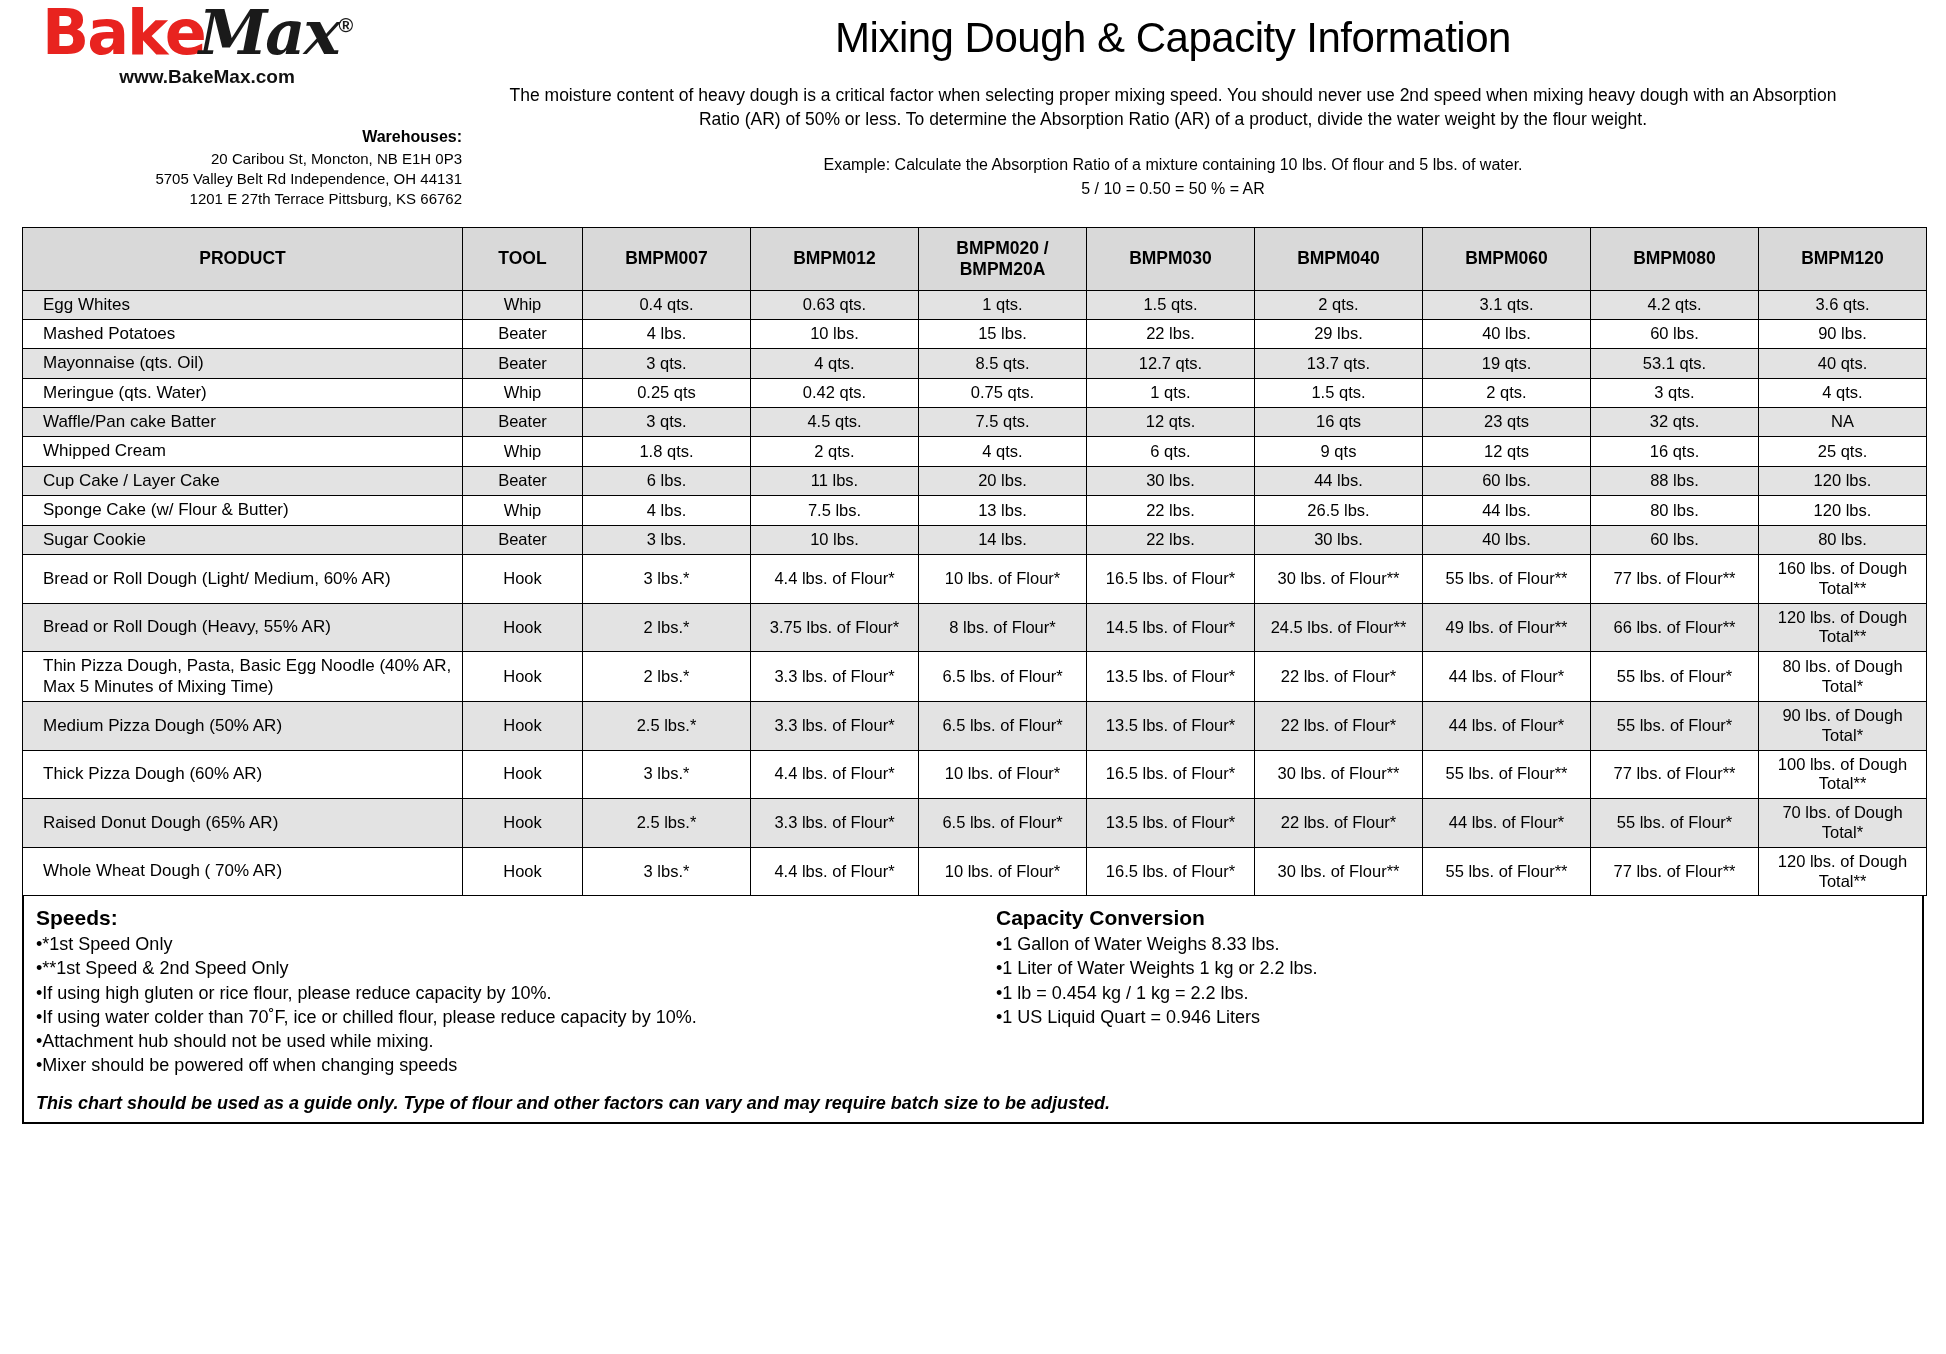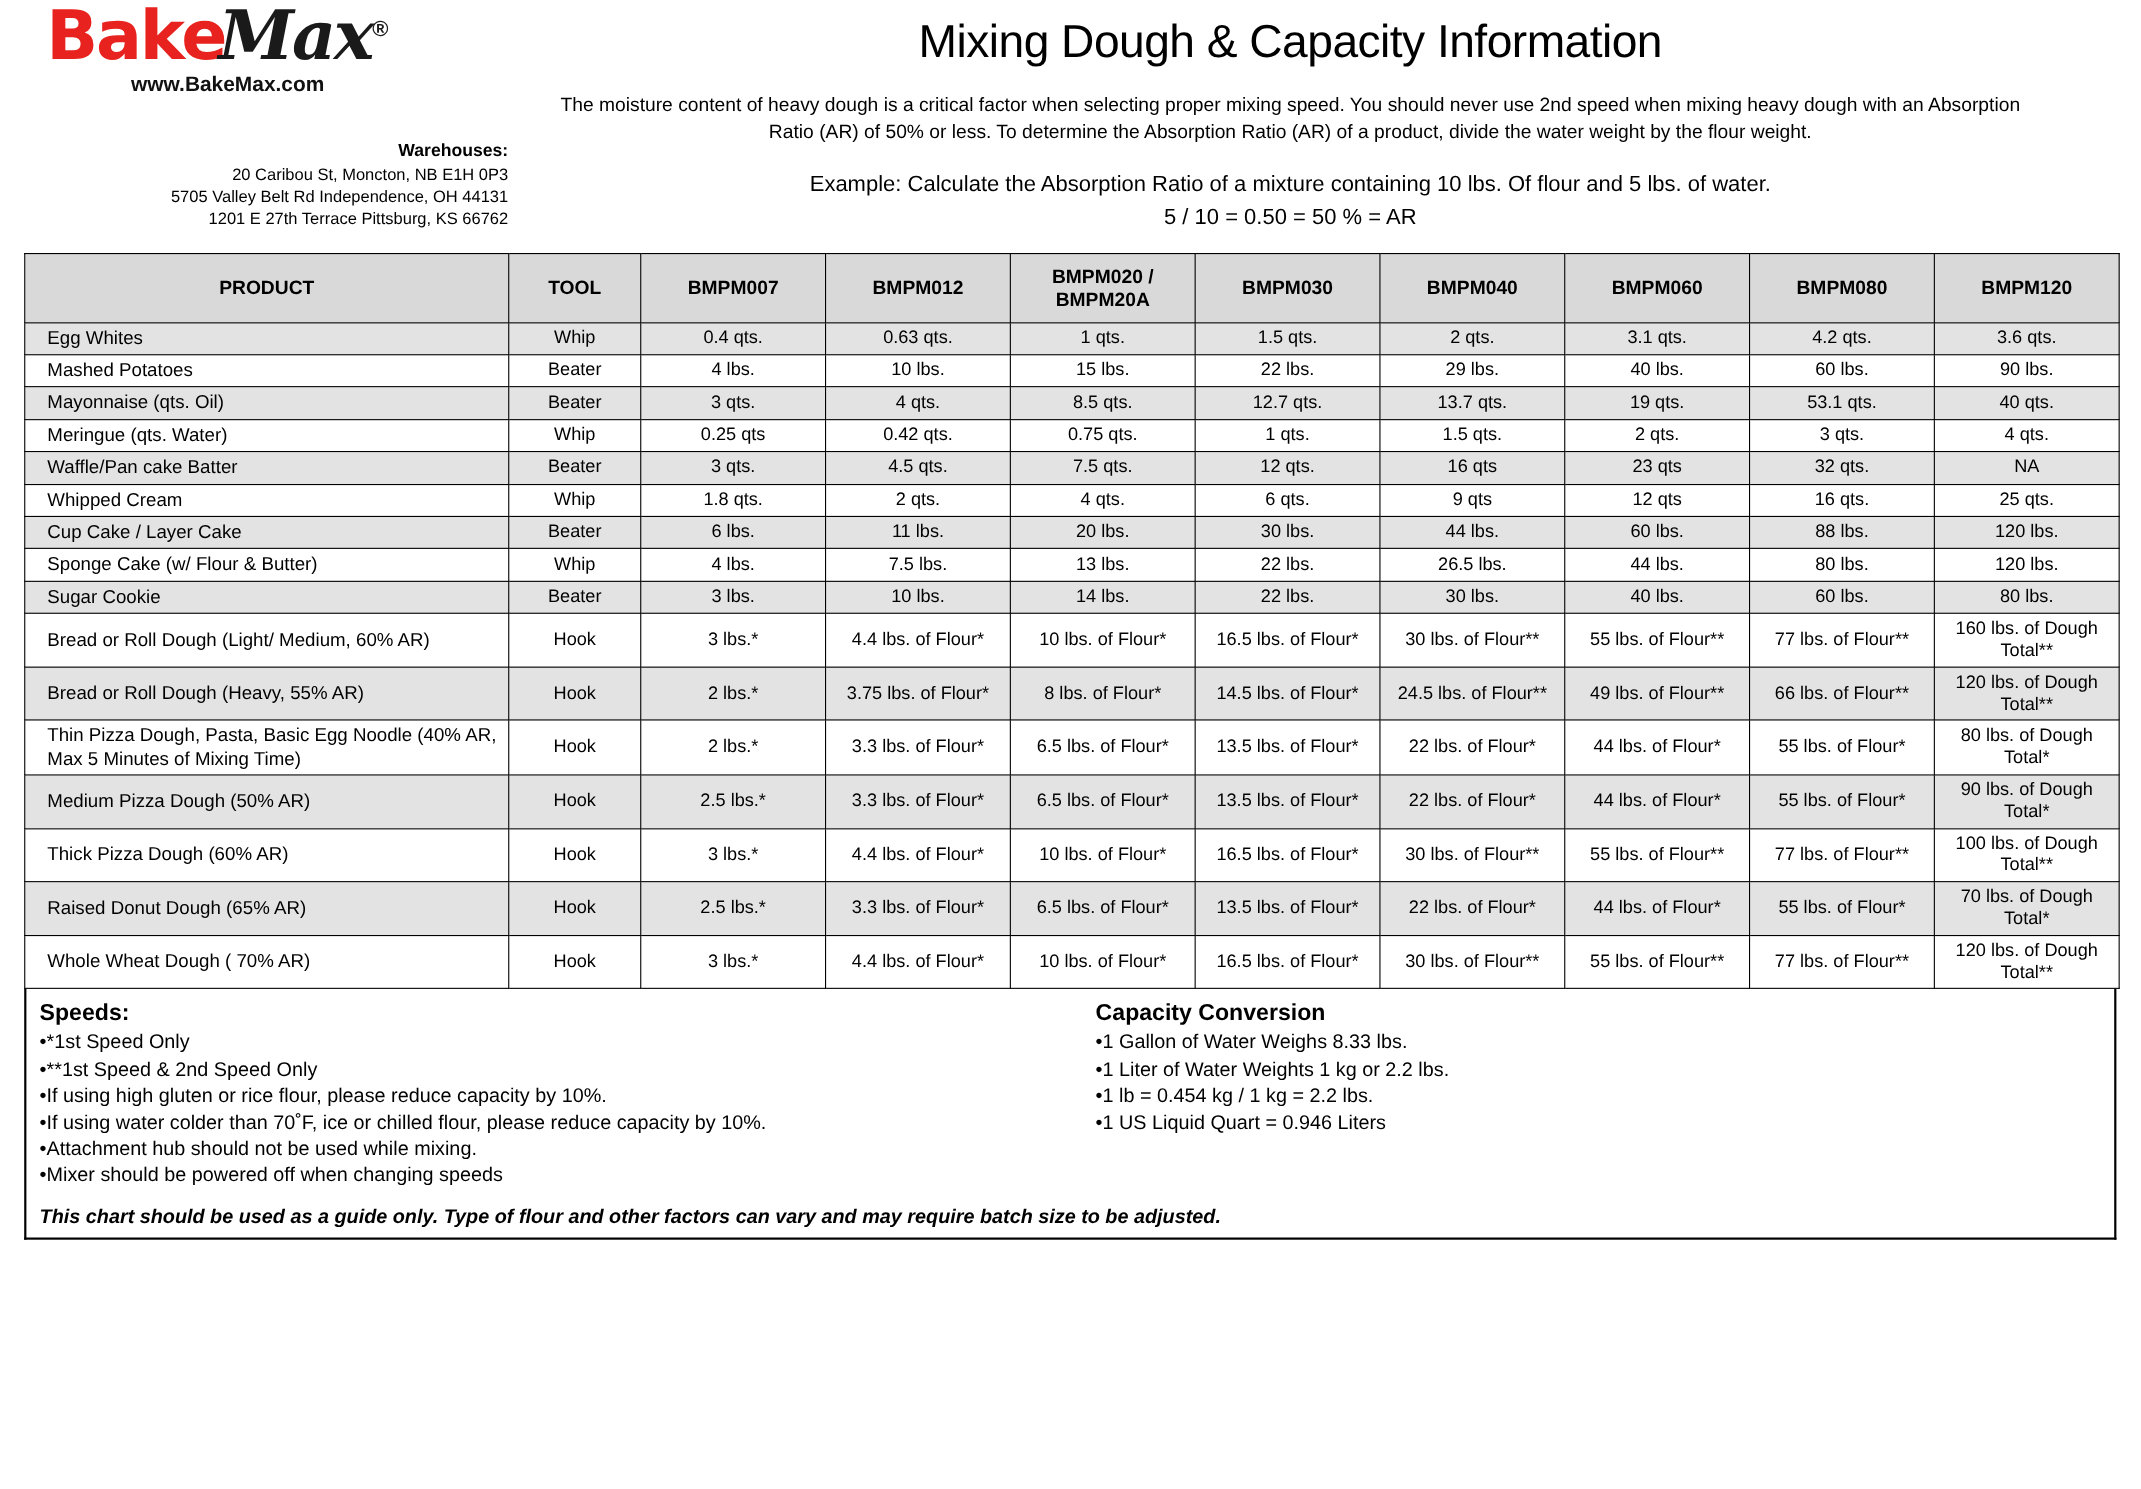--- a/index.html
+++ b/index.html
@@ -90,21 +90,21 @@
     margin-top: 14px;
     letter-spacing: -0.5px;
   }
   .intro {
     font-size: 17.5px;
     line-height: 1.36;
     margin-top: 22px;
     padding: 0 32px;
   }
   .example {
-    font-size: 20px;
+    font-size: 16px;
     line-height: 1.4;
     margin-top: 22px;
   }
 
   
   table.chart {
     border-collapse: collapse;
     width: 1902px;
     margin-top: 18px;
     table-layout: fixed;

